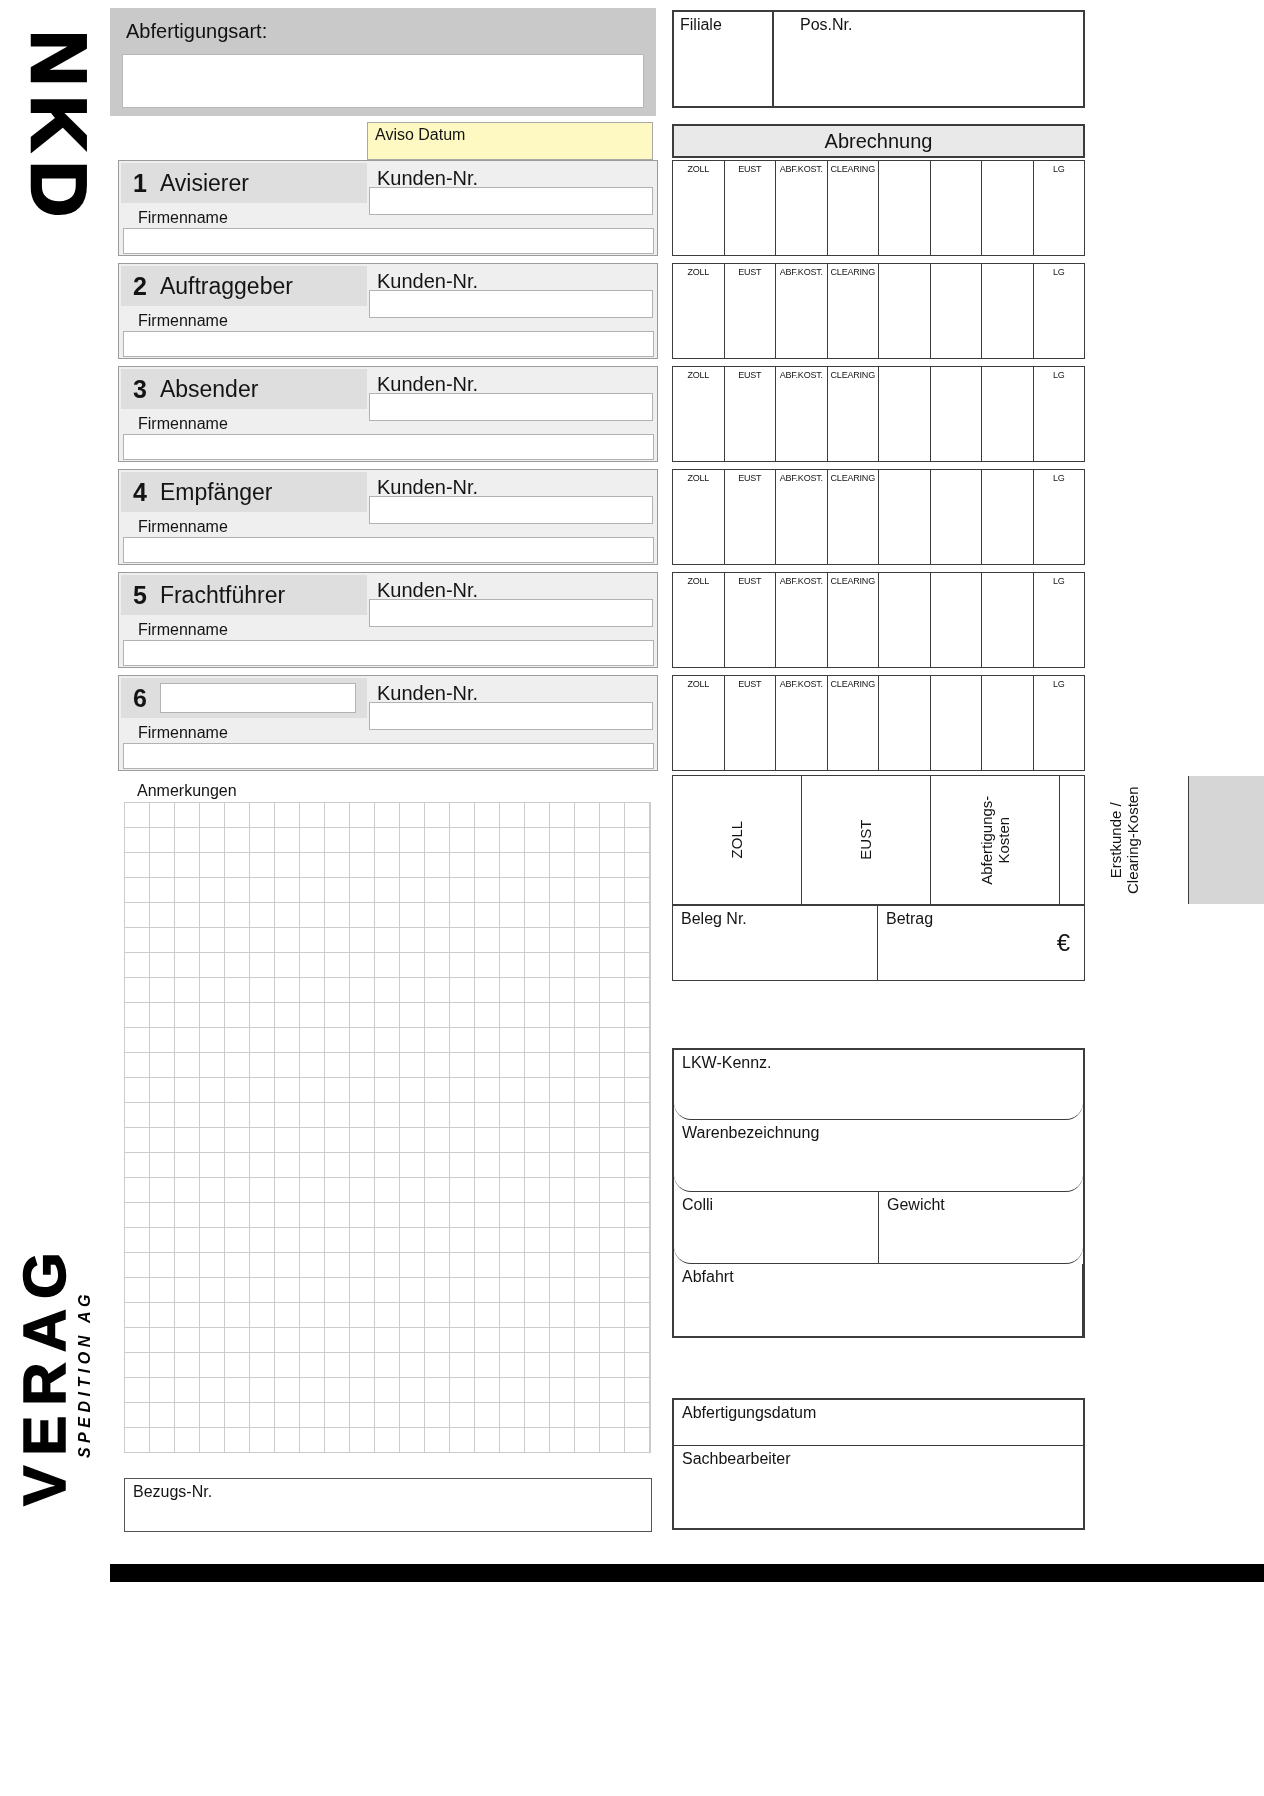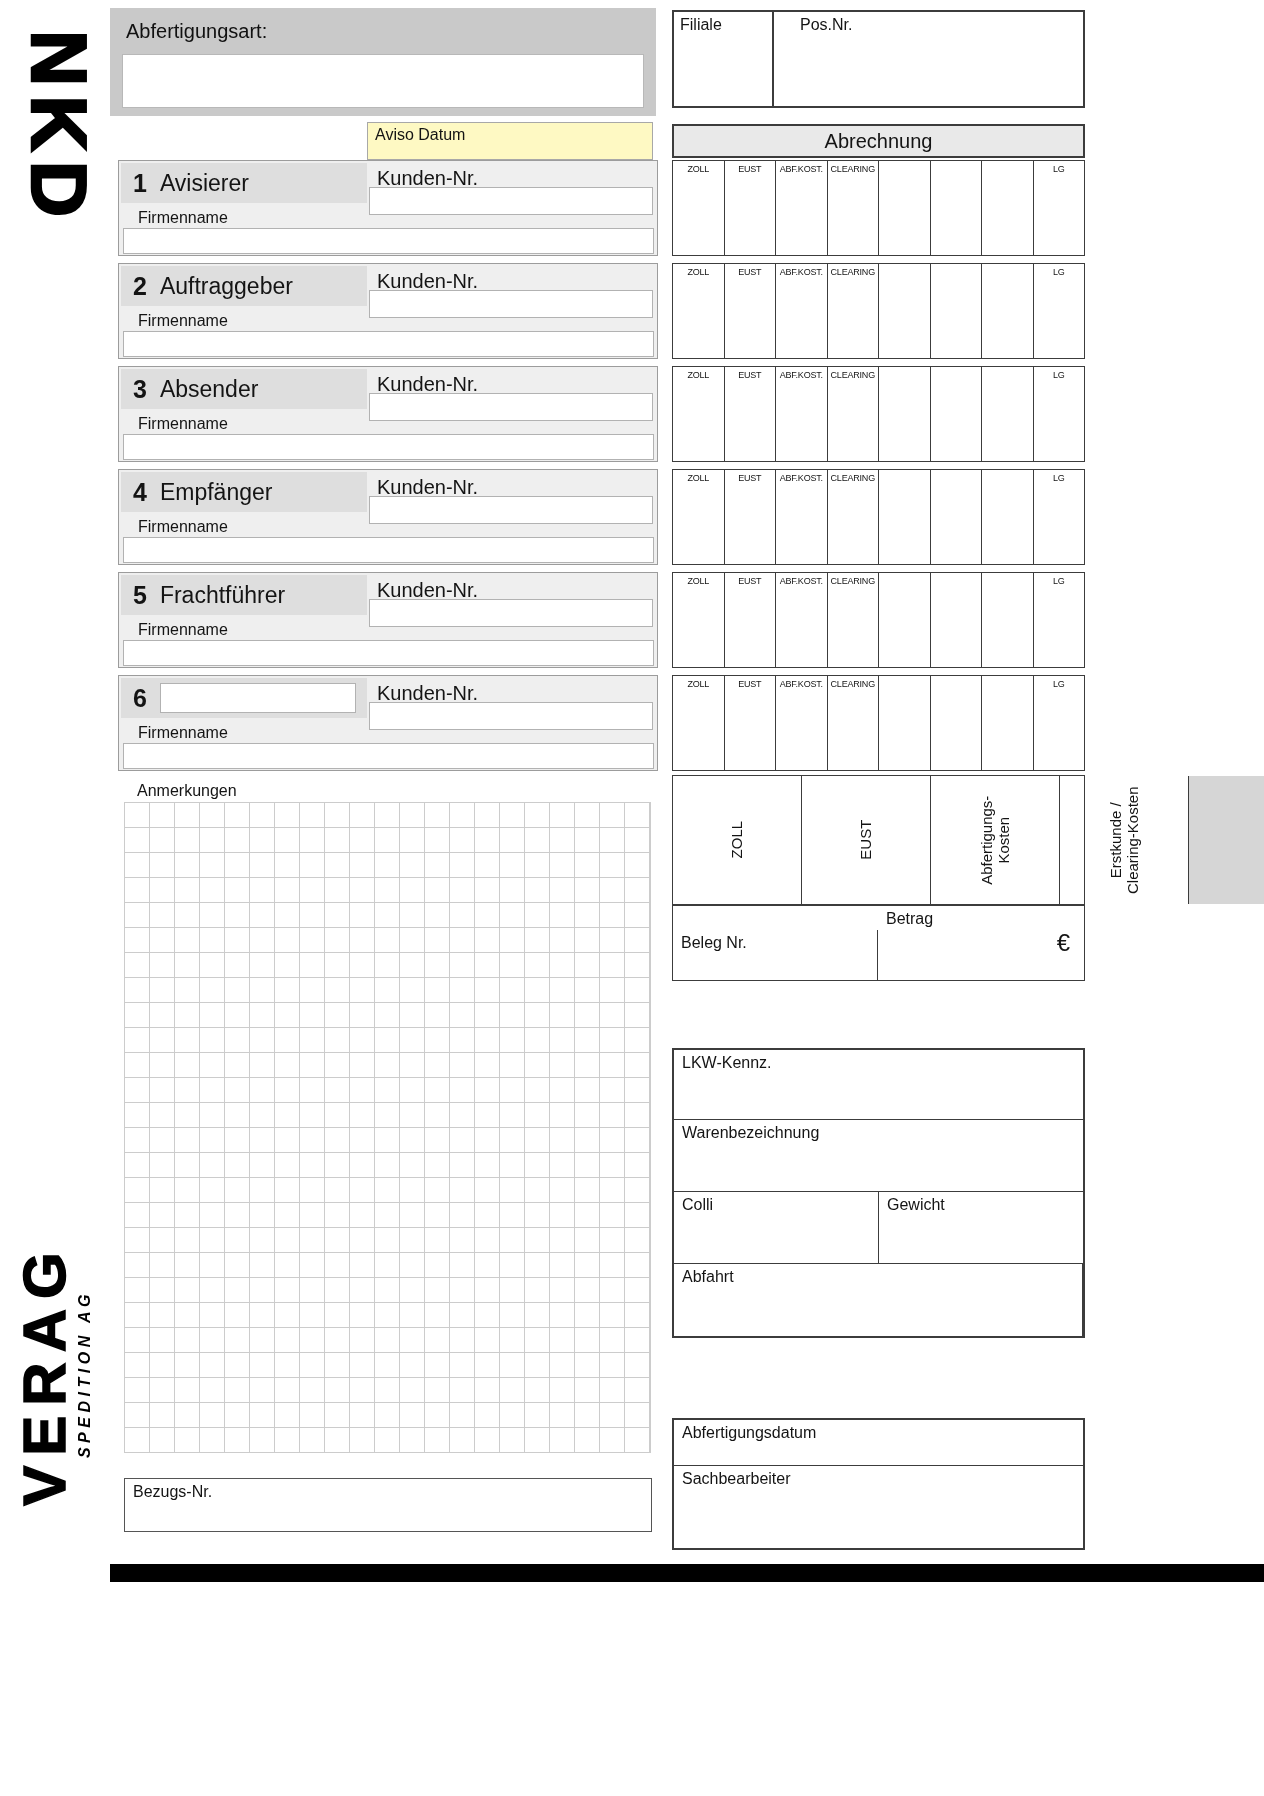--- a/index.html
+++ b/index.html
@@ -56,46 +56,46 @@
   .abr-cell:last-child { border-right: none; }
   .abr-cell-label { display: block; text-align: center; font-size: 9px; letter-spacing: -0.2px; padding-top: 3px; white-space: nowrap; }
 
   .abr-footer { position: absolute; left: 672px; top: 775px; width: 413px; height: 130px; border: 1.5px solid #3c3c3c; background: #fff; display: flex; }
   .abr-foot-cell { flex: 1; border-right: 1px solid #3c3c3c; display: flex; align-items: center; justify-content: center; }
   .abr-foot-cell:last-child { border-right: none; }
   .abr-foot-cell.gray { background: #d6d6d6; }
   .rot-label { transform: rotate(-90deg); flex-shrink: 0; width: 128px; white-space: pre-line; font-size: 15px; line-height: 1.15; text-align: center; }
 
   .beleg-row { position: absolute; left: 672px; top: 905px; width: 413px; height: 76px; border: 1.5px solid #3c3c3c; background: #fff; display: flex; }
-  .beleg-cell { width: 205px; border-right: 1.5px solid #3c3c3c; position: relative; margin-top: 24px; }
+  .beleg-cell { width: 205px; border-right: 1.5px solid #3c3c3c; position: relative; }
   .betrag-cell { flex: 1; position: relative; }
   .euro { position: absolute; right: 14px; top: 50%; transform: translateY(-50%); font-size: 24px; }
 
   
   .anm-label { position: absolute; left: 137px; top: 782px; font-size: 16px; }
   .anm-grid {
     position: absolute; left: 124px; top: 802px; width: 527px; height: 651px; background: #fff;
     background-image:
       linear-gradient(to right, #cccccc 1px, transparent 1px),
       linear-gradient(to bottom, #cccccc 1px, transparent 1px);
     background-size: 25px 25px;
     border-right: 1px solid #cccccc; border-bottom: 1px solid #cccccc;
   }
 
   
   .lkw-grid { position: absolute; left: 672px; top: 1048px; width: 413px; border: 2px solid #3c3c3c; background: #fff; }
-  .lkw-row { height: 70px; border-bottom: 1.5px solid #3c3c3c; position: relative; }
+  .lkw-row { height: 70px; border-bottom: 1.5px solid #3c3c3c; position: relative; border-radius: 17px; }
   .lkw-row.tall { height: 72px; }
   .lkw-row:last-child { border-bottom: none; }
   .split { display: flex; }
   .split > div { position: relative; }
   .split > div:first-child { width: 205px; border-right: 1.5px solid #3c3c3c; }
   .split > div:last-child { flex: 1; }
 
-  .datum-grid { position: absolute; left: 672px; top: 1398px; width: 413px; border: 2px solid #3c3c3c; background: #fff; margin-top: 20px; }
+  .datum-grid { position: absolute; left: 672px; top: 1398px; width: 413px; border: 2px solid #3c3c3c; background: #fff; }
   .datum-row { height: 46px; border-bottom: 1.5px solid #3c3c3c; position: relative; }
   .datum-row2 { height: 82px; position: relative; }
 
   .bezugs-box { position: absolute; left: 124px; top: 1478px; width: 528px; height: 54px; border: 1.5px solid #555; background: #fff; }
 
   .bottom-bar { position: absolute; left: 110px; top: 1564px; width: 1154px; height: 18px; background: #000; }
 </style>
 </head>
 <body>
 

